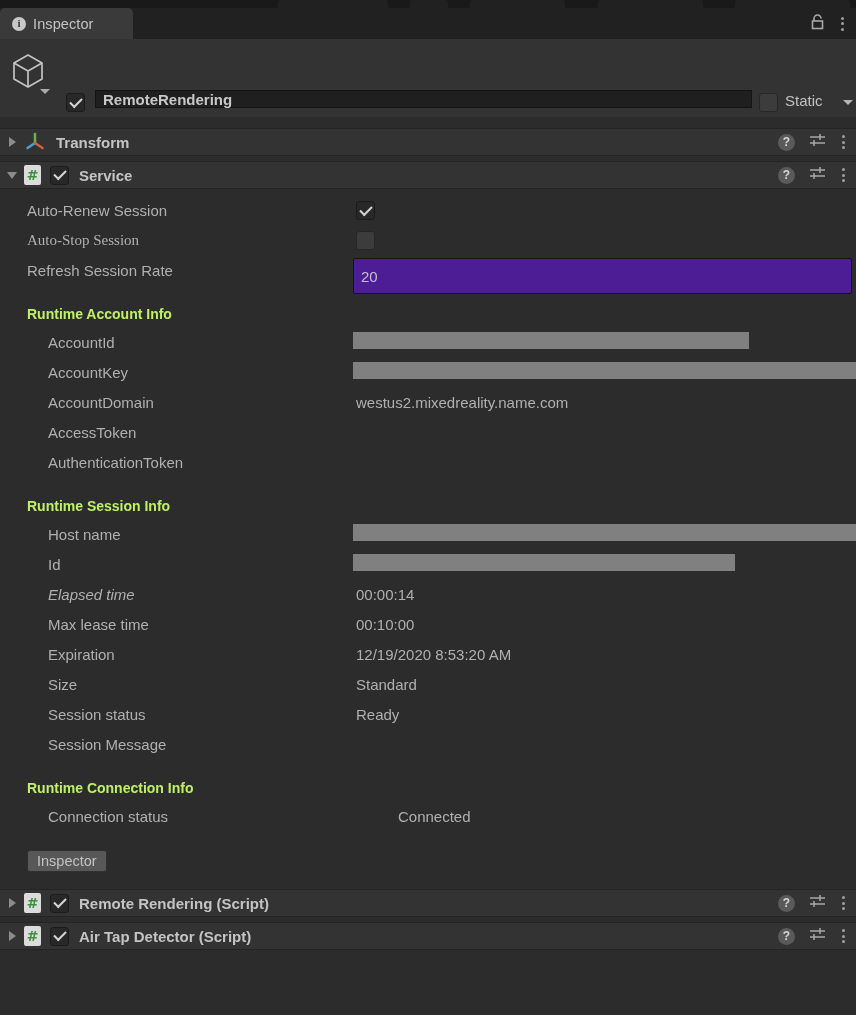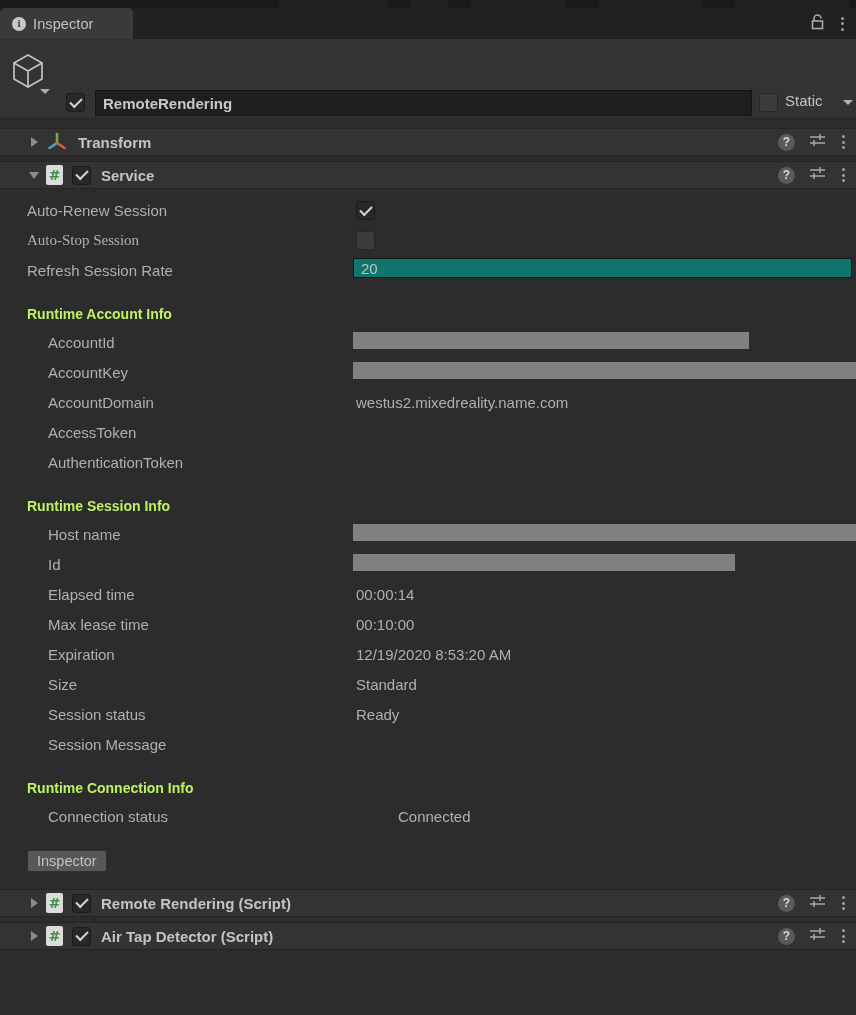--- a/index.html
+++ b/index.html
@@ -47,21 +47,21 @@
   }
   .cb.checked::after {
     content: ""; width: 10px; height: 5px; margin-top: -3px;
     border-left: 2.2px solid #d4d4d4; border-bottom: 2.2px solid #d4d4d4;
     transform: rotate(-45deg);
   }
   .cb.empty { background: #3c3c3c; border-color: #262626; }
 
   .name-check { position: absolute; left: 66px; top: 54px; }
   .name-field {
-    position: absolute; left: 95px; top: 51px; width: 657px; height: 26px;
+    position: absolute; left: 95px; top: 51px; width: 657px; height: 18px;
     background: #1f1f1f; border: 1px solid #141414; border-radius: 0;
     display: flex; align-items: center; padding-left: 7px;
     font-size: 15px; font-weight: bold; color: #c8c8c8;
   }
   .static-box { position: absolute; left: 759px; top: 54px; }
   .static-label { position: absolute; left: 785px; top: 53px; font-size: 15px; color: #c2c2c2; }
   .static-caret { position: absolute; left: 843px; top: 61px; width: 0; height: 0;
     border-left: 5px solid transparent; border-right: 5px solid transparent; border-top: 5px solid #b4b4b4; }
 
   .tag-label { position: absolute; left: 63px; top: 90px; font-size: 15px; color: #b4b4b4; }
@@ -77,21 +77,21 @@
   }
   #tag-dd { left: 100px; top: 89px; width: 345px; }
   .layer-label { position: absolute; left: 471px; top: 90px; font-size: 15px; color: #b4b4b4; }
   #layer-dd { left: 523px; top: 89px; width: 325px; }
 
   
   .comp-row {
     position: absolute; left: 0; width: 856px; height: 28px;
     background: #333333;
     border-top: 1px solid #242424; border-bottom: 1px solid #242424;
-    display: flex; align-items: center; padding-left: 22px;
+    display: flex; align-items: center;
   }
   .foldout { width: 24px; display: flex; align-items: center; justify-content: center; }
   .foldout .arrow-r { width: 0; height: 0; border-top: 5px solid transparent; border-bottom: 5px solid transparent; border-left: 7px solid #8c8c8c; }
   .foldout .arrow-d { width: 0; height: 0; border-left: 5px solid transparent; border-right: 5px solid transparent; border-top: 7px solid #8c8c8c; }
 
   .script-icon {
     width: 17px; height: 20px; background: #dcdcdc; border-radius: 2px;
     display: flex; align-items: center; justify-content: center;
     font-size: 14px; font-weight: bold; color: #3f8f3f; line-height: 1;
     font-family: "DejaVu Sans", sans-serif;
@@ -107,22 +107,22 @@
   }
 
   
   .prop { position: absolute; font-size: 15px; }
   .prop-label { color: #b0b0b0; }
   .prop-value { color: #b0b0b0; }
   .section-head { position: absolute; font-size: 14px; font-weight: bold; color: #bef264; }
   .redact { position: absolute; background: #808080; height: 17px; }
 
   .numfield {
-    position: absolute; background: #0f766e; border: 1px solid #141414; border-radius: 2px;
-    height: 20px; display: flex; align-items: center; padding-left: 7px;
+    position: absolute; background: #4c1d95; border: 1px solid #141414; border-radius: 2px;
+    height: 36px; display: flex; align-items: center; padding-left: 7px;
     font-size: 15px; color: #c2c2c2;
   }
 
   .inspector-btn {
     position: absolute; left: 27px; top: 850px; height: 22px; padding: 0 9px;
     background: #585858; border: 1px solid #303030; border-radius: 3px;
     display: flex; align-items: center; font-size: 14.5px; color: #c2c2c2;
   }
 
   .add-comp {
@@ -277,21 +277,21 @@
   <span class="prop prop-value" style="left:356px; top:454px;"></span>
 
   <span class="section-head" style="left:27px; top:498px;">Runtime Session Info</span>
 
   <span class="prop prop-label" style="left:48px; top:526px;">Host name</span>
   <span class="redact" style="left:353px; top:524px; width:503px;"></span>
 
   <span class="prop prop-label" style="left:48px; top:556px;">Id</span>
   <span class="redact" style="left:353px; top:554px; width:382px;"></span>
 
-  <span class="prop prop-label" style="left:48px; top:586px;">Elapsed time</span>
+  <span class="prop prop-label" style="left:48px; top:586px;font-style:italic;">Elapsed time</span>
   <span class="prop prop-value" style="left:356px; top:586px;">00:00:14</span>
 
   <span class="prop prop-label" style="left:48px; top:616px;">Max lease time</span>
   <span class="prop prop-value" style="left:356px; top:616px;">00:10:00</span>
 
   <span class="prop prop-label" style="left:48px; top:646px;">Expiration</span>
   <span class="prop prop-value" style="left:356px; top:646px;">12/19/2020 8:53:20 AM</span>
 
   <span class="prop prop-label" style="left:48px; top:676px;">Size</span>
   <span class="prop prop-value" style="left:356px; top:676px;">Standard</span>

